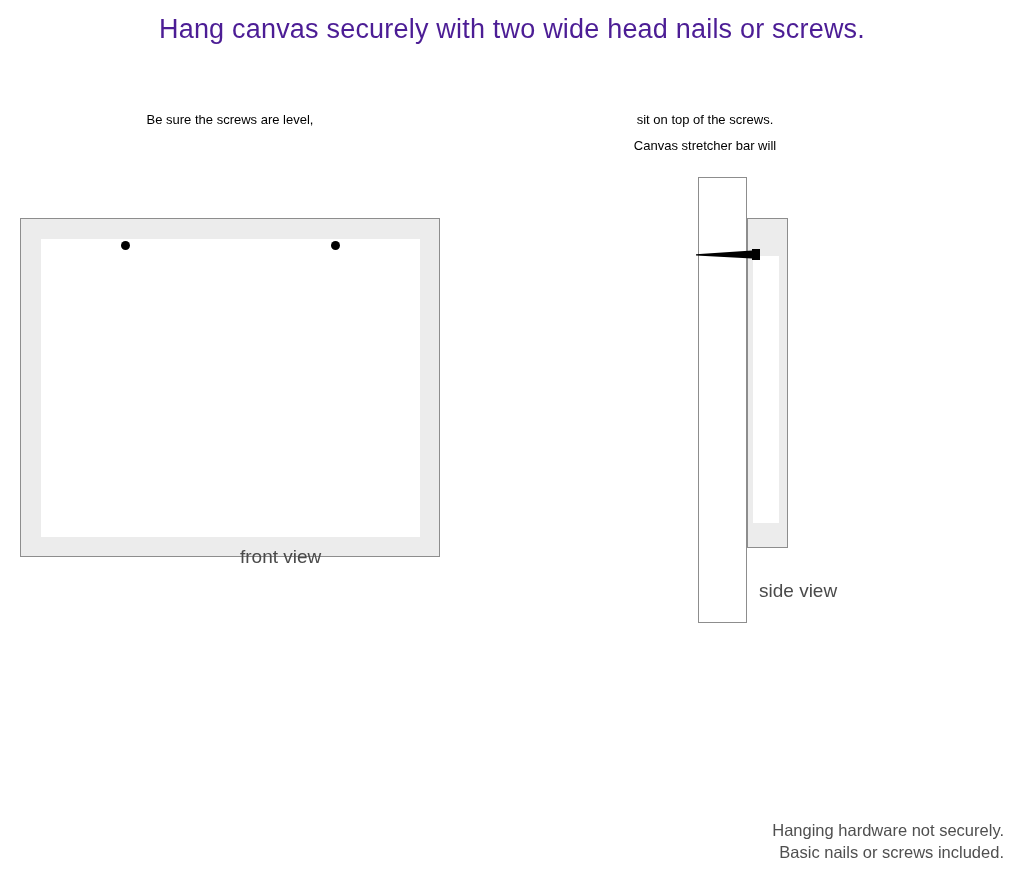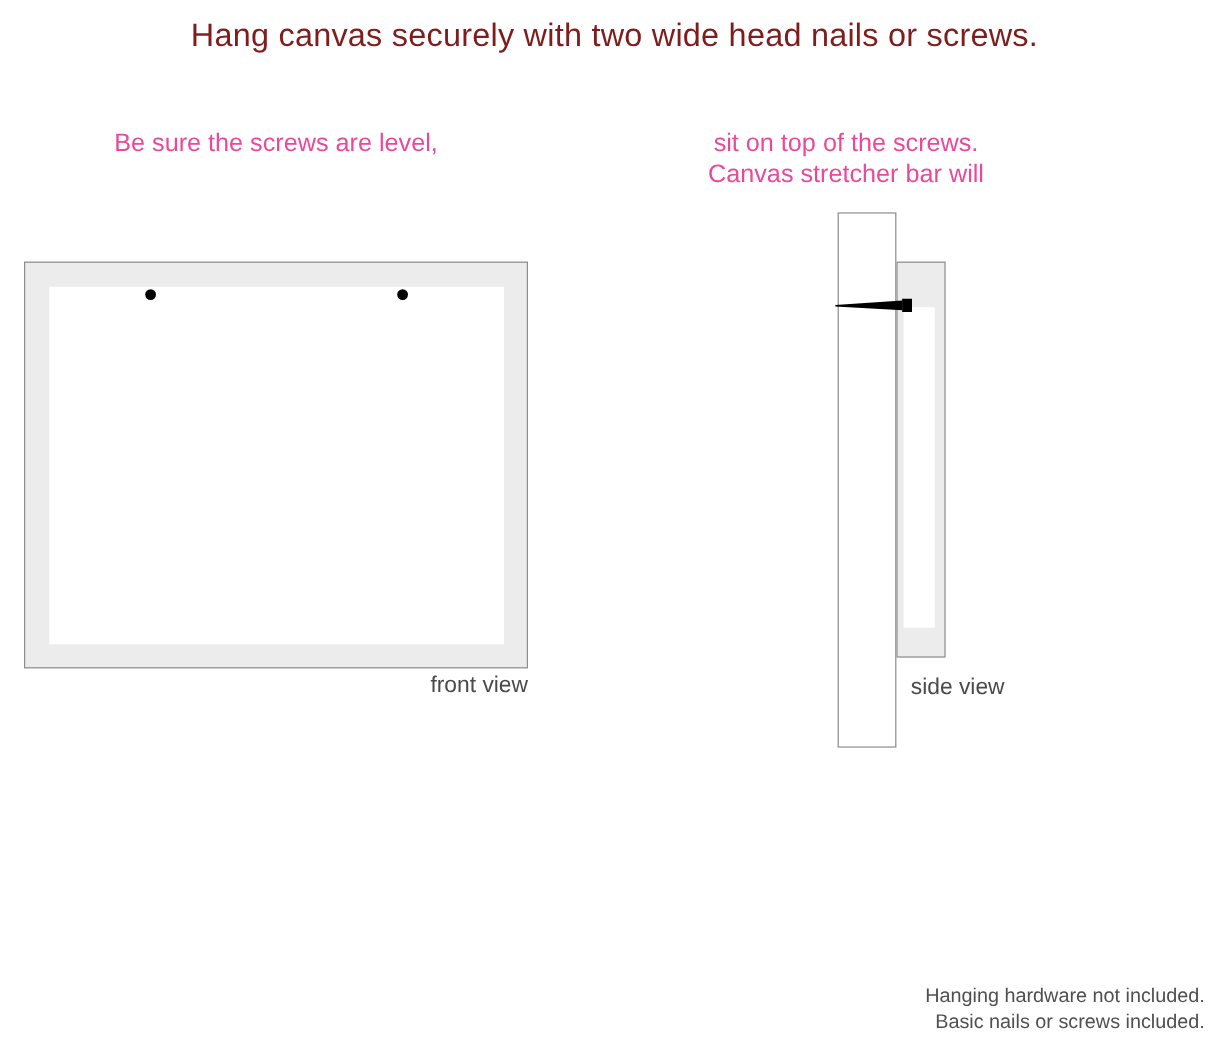--- a/index.html
+++ b/index.html
@@ -24,31 +24,31 @@
   
   .headline {
     position: absolute;
     left: 0;
     top: 14px;
     width: 1024px;
     text-align: center;
     font-size: 27px;
     font-weight: 400;
     letter-spacing: 0.2px;
-    color: #7f1d1d;
+    color: #4c1d95;
     white-space: nowrap;
   }
 
   
   .caption {
     position: absolute;
     text-align: center;
-    font-size: 21px;
+    font-size: 13px;
     line-height: 25.5px;
-    color: #ec4899;
+    color: #000000;
   }
   .caption-left {
     left: 20px;
     top: 107px;
     width: 420px;
   }
   .caption-right {
     left: 570px;
     top: 107px;
     width: 270px;
@@ -85,27 +85,27 @@
   .screw-dot-right { left: 331px; top: 241px; }
 
   .view-label {
     position: absolute;
     font-size: 19px;
     color: #4a4a4a;
     white-space: nowrap;
   }
   .label-front {
     left: 240px;
-    top: 561px;
+    top: 546px;
     width: 200px;
-    text-align: right;
+    text-align: left;
   }
   .label-side {
     left: 759px;
-    top: 562px;
+    top: 580px;
     text-align: left;
   }
 
   
   .wall {
     position: absolute;
     left: 698px;
     top: 177px;
     width: 49px;
     height: 446px;
@@ -188,17 +188,17 @@
       <polygon points="0,10.2 56,6.5 56,14.6 0,11.4" fill="#000000"></polygon>
 
       <polygon points="56,5.0 64,5.0 64,16.0 56,16.0" fill="#000000"></polygon>
       <polygon points="56,5.0 64,6.2 64,14.8 56,16.0" fill="#000000"></polygon>
     </svg>
   </div>
 
   <div class="view-label label-side">side view</div>
 
   <div class="footer">
-    <span class="line">Hanging hardware not included.</span>
+    <span class="line">Hanging hardware not securely.</span>
     <span class="line">Basic nails or screws included.</span>
   </div>
 
 </div>
 
 </body></html>

